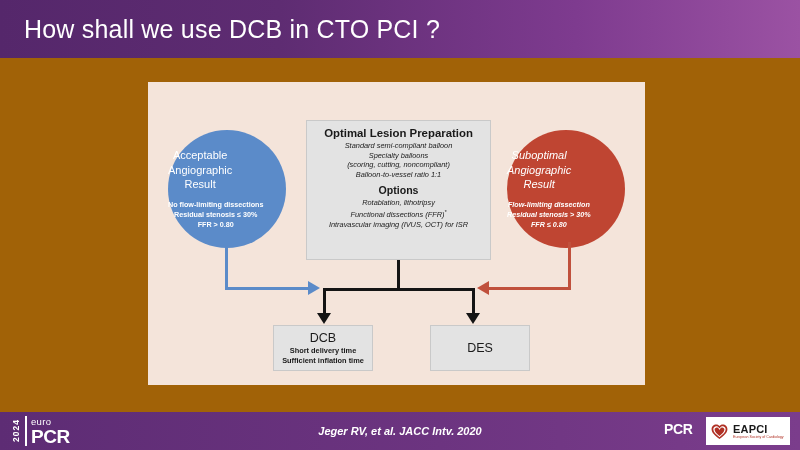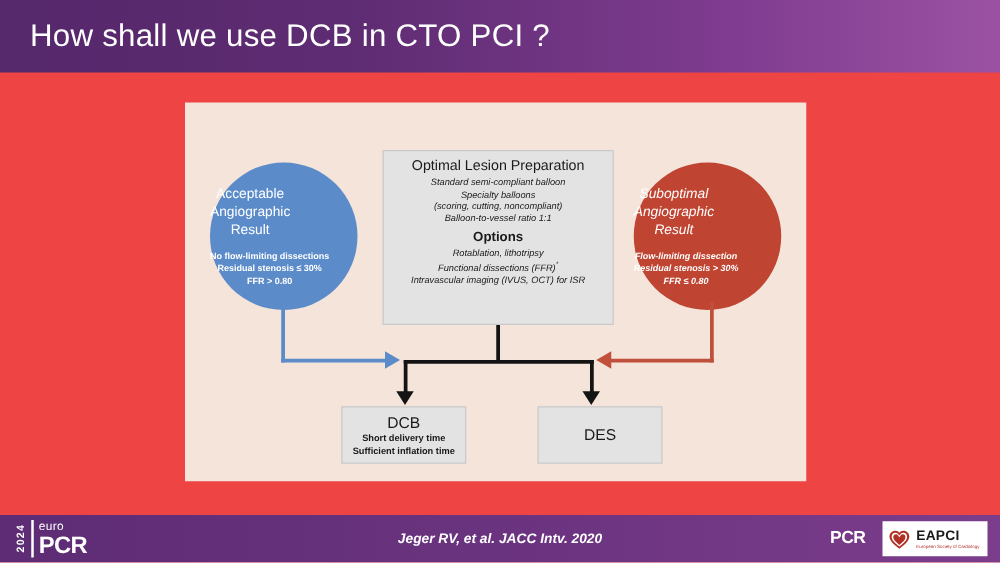--- a/index.html
+++ b/index.html
@@ -5,21 +5,21 @@
   * { box-sizing: border-box; margin: 0; padding: 0; }
   html, body {
     width: 800px; height: 450px;
     background: #ffffff;
     font-family: "Liberation Sans", sans-serif;
     overflow: hidden;
   }
   #slide {
     position: relative;
     width: 800px; height: 450px;
-    background: #ef4444;
+    background: #a16207;
   }
 
   
   #header {
     position: absolute; left: 0; top: 0;
     width: 800px; height: 58px;
     background: linear-gradient(90deg,#55276b 0%, #5e2c72 35%, #7e3b8f 72%, #9b52a3 100%);
     display: flex; align-items: center;
   }
   #header-title {
@@ -42,21 +42,21 @@
   
   #central-box {
     position: absolute;
     left: 158px; top: 38px;
     width: 185px; height: 140px;
     background: #e3e3e3;
     border: 1px solid #c9c9c9;
     text-align: center;
     padding-top: 5px;
   }
-  .box-h1 { font-size: 11.4px; font-weight: 400; color: #1a1a1a; line-height: 15px; }
+  .box-h1 { font-size: 11.4px; font-weight: 700; color: #1a1a1a; line-height: 15px; }
   .box-h2 { font-size: 10.6px; font-weight: 700; color: #1a1a1a; line-height: 15px; margin-top: 4px; }
   .box-line { font-size: 7.4px; color: #1a1a1a; line-height: 9.6px; font-style: italic; }
   .sup { font-size: 5.2px; vertical-align: super; }
 
   
   .circle {
     position: absolute;
     width: 118px; height: 118px;
     border-radius: 50%;
     display: flex; flex-direction: column;

